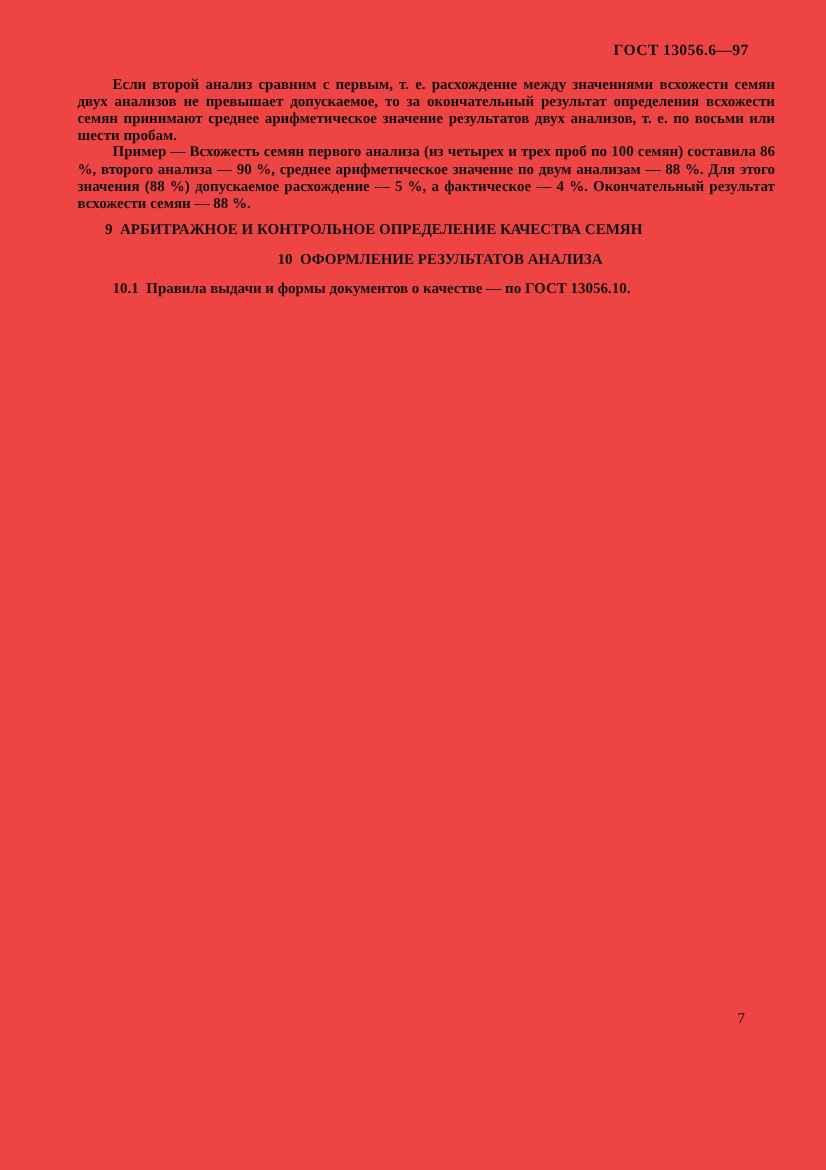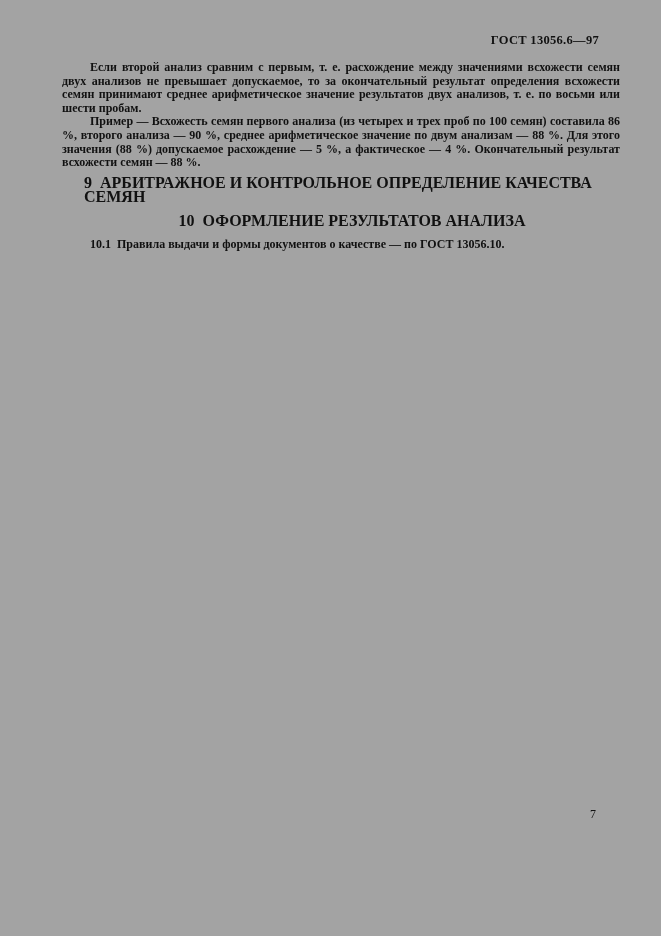--- a/index.html
+++ b/index.html
@@ -4,21 +4,21 @@
 <style>
   html, body {
     margin: 0;
     padding: 0;
     background: #ffffff;
   }
   .page {
     position: relative;
     width: 661px;
     height: 936px;
-    background: #a3a3a3;
+    background: #ef4444;
     font-family: "Liberation Serif", "DejaVu Serif", serif;
     color: #111111;
     overflow: hidden;
   }
   .doc-header {
     position: absolute;
     top: 33px;
     right: 62px;
     font-size: 12.5px;
     font-weight: bold;
@@ -35,21 +35,21 @@
     margin: 0;
     font-size: 12px;
     line-height: 13.6px;
     text-align: justify;
     text-indent: 28px;
     font-weight: bold;
   }
   .content h2 {
     margin: 6px 0 10px 0;
     padding-left: 22px;
-    font-size: 16px;
+    font-size: 12px;
     line-height: 14px;
     font-weight: bold;
     text-align: left;
   }
   .content h2.h10 {
     margin-top: 8px;
     text-align: center;
   }
   .page-number {
     position: absolute;

